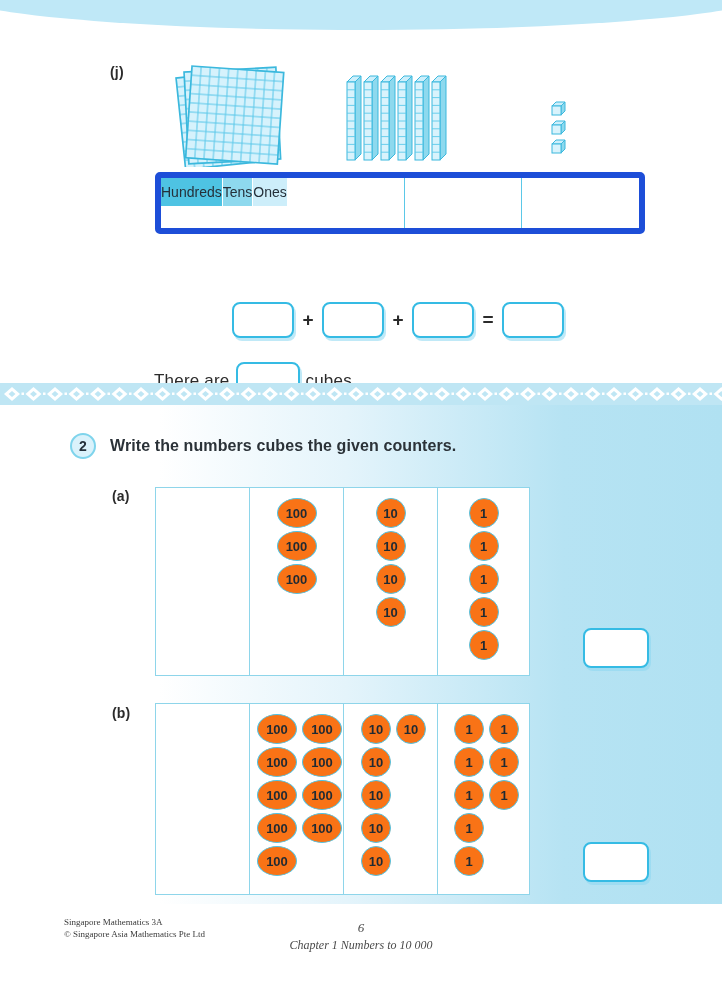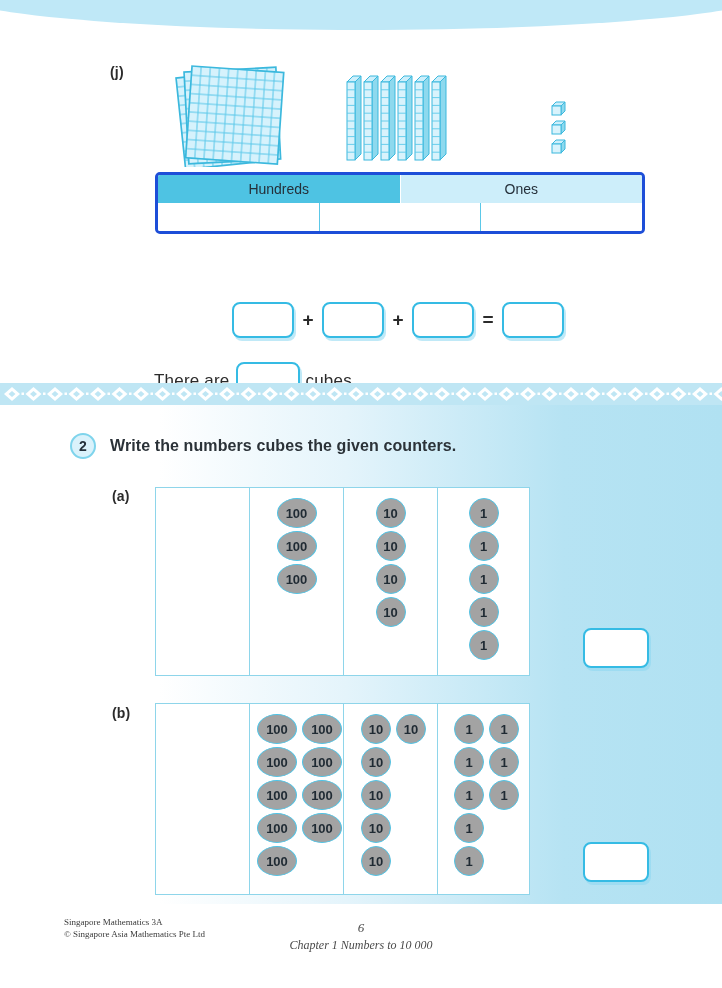--- a/index.html
+++ b/index.html
@@ -40,24 +40,24 @@
   
   .blocks-row { position: absolute; top: 8px; left: 0; width: 722px; height: 115px; }
   .flats { position: absolute; left: 172px; top: 10px; }
   .rods  { position: absolute; left: 345px; top: 18px; }
   .cubes { position: absolute; left: 550px; top: 48px; }
 
   
   .pv-table {
     position: absolute; top: 128px; left: 155px;
     width: 490px; height: 62px;
-    border: 3px solid #1d4ed8;
+    border: 6px solid #1d4ed8;
     border-radius: 5px;
     overflow: hidden;
-    display: flex; flex-direction: column;
+    display: flex; flex-direction: row;
     background: #fff;
   }
   .pv-head { display: flex; height: 28px; }
   .pv-head > div {
     flex: 1; display: flex; align-items: center; justify-content: center;
     font-size: 14px; color: #25303a;
     border-right: 1px solid #ffffff;
   }
   .pv-head > div:last-child { border-right: none; }
   .pv-h-hundreds { background: #4ec3e3; }
@@ -152,21 +152,21 @@
   .ct-col-h-b   { flex: 0 0 94px; }
   .ct-col-t-b   { flex: 0 0 94px; }
   .ct-col-o-b   { flex: 1; }
 
   .ct-row { display: flex; gap: 5px; justify-content: flex-start; margin-bottom: 3px; }
   .ct-col-inner { display: flex; flex-direction: column; align-items: flex-start; padding-left: 6px; }
   .ct-col.center .ct-col-inner { align-items: center; padding-left: 0; }
 
   .counter {
     display: flex; align-items: center; justify-content: center;
-    background: #a3a3a3;
+    background: #f97316;
     border: 1.5px solid #50c4e6;
     color: #1f2a33;
     font-weight: 600;
     border-radius: 50%;
   }
   .counter.c100 { width: 40px; height: 30px; font-size: 13px; }
   .counter.c10  { width: 30px; height: 30px; font-size: 13px; }
   .counter.c1   { width: 30px; height: 30px; font-size: 13px; }
 
   .ans-a { position: absolute; top: 223px; left: 583px; width: 66px; height: 40px; }
@@ -340,20 +340,21 @@
             <polygon points="9,4 13,0 13,9 9,13" fill="#8ed9ee" stroke="#3bb8dd" stroke-width="1"></polygon>
             <rect x="0" y="4" width="9" height="9" fill="#d9f3fc" stroke="#3bb8dd" stroke-width="1"></rect>
           </g>
         </svg>
       </div>
     </div>
 
     <div class="pv-table">
       <div class="pv-head">
         <div class="pv-h-hundreds">Hundreds</div>
+        <div class="pv-h-tens">Tens</div>
         <div class="pv-h-ones">Ones</div>
       </div>
       <div class="pv-body">
         <div></div>
         <div></div>
         <div></div>
       </div>
     </div>
 
     <div class="eq-row">

